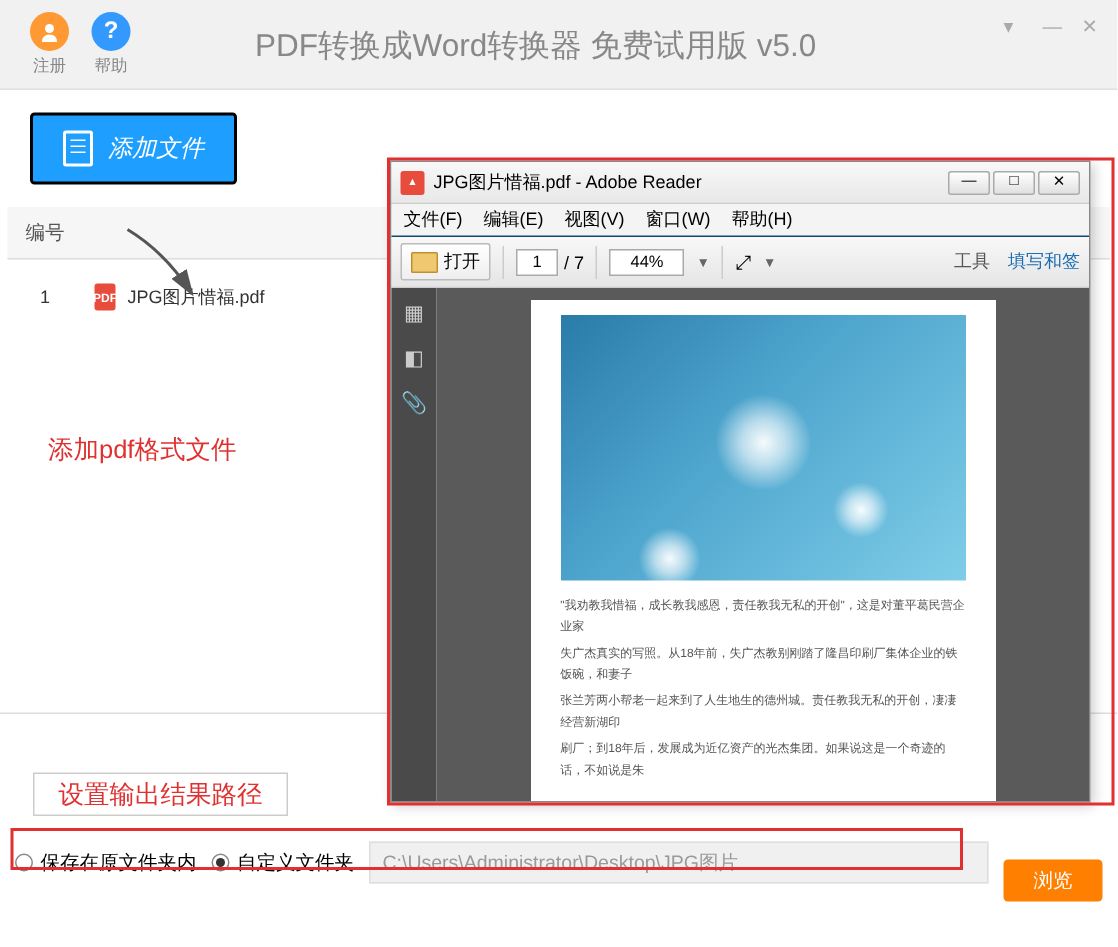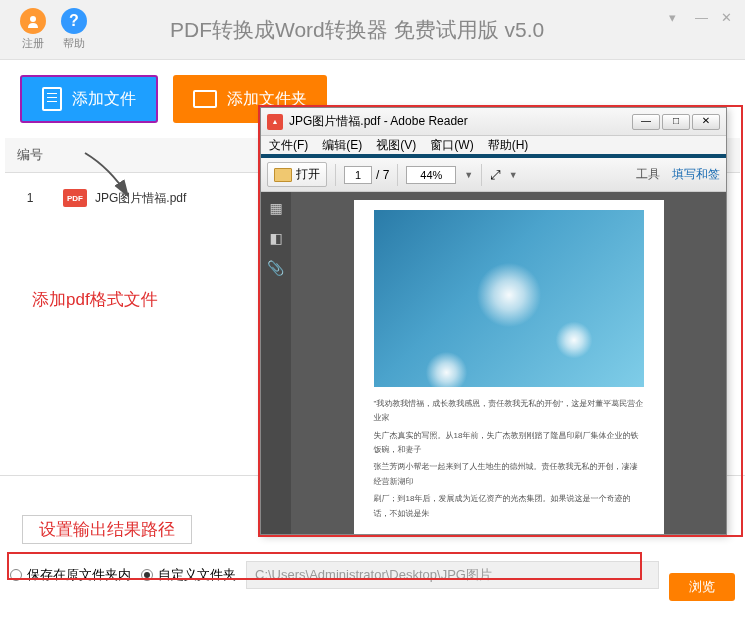--- a/index.html
+++ b/index.html
@@ -11,55 +11,55 @@
     .top-btn-icon { width: 26px; height: 26px; border-radius: 50%; display: flex; align-items: center; justify-content: center; color: #fff; font-size: 16px; font-weight: bold; }
     .icon-register { background: #ff9933; }
     .icon-help { background: #3399ff; }
     .top-btn-label { font-size: 11px; color: #888; margin-top: 2px; }
     .app-title { position: absolute; left: 170px; font-size: 21px; color: #888; }
     .win-controls { position: absolute; right: 10px; top: 10px; display: flex; gap: 12px; }
     .win-ctrl { width: 14px; height: 14px; color: #aaa; cursor: pointer; font-size: 13px; }
     
     .toolbar { padding: 15px 20px; display: flex; gap: 15px; }
     .btn-add { display: flex; align-items: center; padding: 10px 20px; border-radius: 3px; color: #fff; font-size: 16px; cursor: pointer; }
-    .btn-add-file { background: #1e9fff; border: 2px solid #a21caf; }
+    .btn-add-file { background: #1e9fff; border: 2px solid #000000; font-style: italic; }
     .btn-add-folder { background: #ff7f00; }
     .btn-icon { width: 20px; height: 24px; margin-right: 10px; border: 2px solid #fff; border-radius: 2px; position: relative; }
     .btn-icon::after { content: ""; position: absolute; top: 4px; left: 3px; right: 3px; height: 1px; background: #fff; box-shadow: 0 4px #fff, 0 8px #fff; }
     .folder-icon { width: 24px; height: 18px; border: 2px solid #fff; border-radius: 2px; margin-right: 10px; }
     
     .arrow1 { position: absolute; left: 80px; top: 148px; z-index: 2; }
     
     .table-area { padding: 0 5px; }
     .table-header { display: flex; background: #f6f6f6; border-bottom: 1px solid #ddd; font-size: 13px; color: #555; }
     .col-num { width: 50px; text-align: center; padding: 8px 0; }
     .col-name { flex: 1; text-align: center; padding: 8px 0; }
     .table-row { display: flex; padding: 10px 0; font-size: 12px; color: #333; align-items: center; }
-    .pdf-icon { width: 24px; height: 18px; background: #e74c3c; color: #fff; font-size: 8px; font-weight: bold; display: flex; align-items: center; justify-content: center; border-radius: 2px; margin: 0 8px; }
+    .pdf-icon { width: 14px; height: 18px; background: #e74c3c; color: #fff; font-size: 8px; font-weight: bold; display: flex; align-items: center; justify-content: center; border-radius: 2px; margin: 0 8px; }
     
     .annotation1 { position: absolute; left: 32px; top: 288px; color: #e03030; font-size: 17px; }
     .annotation2 { position: absolute; left: 22px; top: 515px; color: #e03030; font-size: 17px; background: #fff; border: 1px solid #ccc; padding: 2px 16px; }
     
     .bottom-divider { position: absolute; left: 0; right: 0; top: 475px; border-top: 1px solid #ddd; }
     
     .bottom-bar { position: absolute; left: 0; right: 0; bottom: 0; padding: 15px 10px 30px; display: flex; align-items: center; gap: 10px; font-size: 13px; }
     .radio-opt { display: flex; align-items: center; gap: 5px; cursor: pointer; }
     .radio { width: 12px; height: 12px; border: 1px solid #888; border-radius: 50%; display: inline-block; position: relative; }
     .radio.checked::after { content: ""; position: absolute; top: 2px; left: 2px; width: 6px; height: 6px; background: #333; border-radius: 50%; }
     .path-input { flex: 1; background: #f0f0f0; padding: 4px 8px; color: #999; font-size: 13px; border: 1px solid #ddd; }
     .browse-btn { background: #ff7f00; color: #fff; padding: 5px 20px; border-radius: 3px; cursor: pointer; font-size: 13px; margin-top: 24px; }
     
     .red-box { position: absolute; border: 2px solid #e03030; z-index: 15; pointer-events: none; }
     
     .reader-window { position: absolute; left: 260px; top: 107px; width: 467px; height: 428px; background: #fff; border: 1px solid #888; z-index: 10; box-shadow: 2px 2px 8px rgba(0,0,0,0.2); }
     .reader-title { height: 28px; background: linear-gradient(#f8f8f8,#e8e8e8); display: flex; align-items: center; padding: 0 6px; border-bottom: 1px solid #ccc; font-size: 12px; }
     .reader-pdf-icon { width: 16px; height: 16px; background: #e74c3c; margin-right: 6px; border-radius: 2px; display: flex; align-items: center; justify-content: center; color: #fff; font-size: 7px; }
     .reader-win-btns { margin-left: auto; display: flex; gap: 2px; }
     .reader-win-btn { width: 28px; height: 16px; border: 1px solid #aaa; background: linear-gradient(#fff,#e0e0e0); font-size: 10px; text-align: center; cursor: pointer; border-radius: 2px; }
-    .reader-menu { height: 22px; display: flex; padding: 0 8px; font-size: 12px; gap: 14px; align-items: center; border-bottom: 4px solid #0c4a6e; background: #f4f4f4; }
+    .reader-menu { height: 22px; display: flex; padding: 0 8px; font-size: 12px; gap: 14px; align-items: center; border-bottom: 1px solid #0c4a6e; background: #f4f4f4; }
     .reader-toolbar { height: 34px; background: linear-gradient(#f8f8f8,#e5e5e5); border-bottom: 1px solid #ccc; display: flex; align-items: center; padding: 0 6px; gap: 8px; font-size: 12px; }
     .tb-open { display: flex; align-items: center; gap: 4px; padding: 3px 6px; border: 1px solid #bbb; background: linear-gradient(#fff,#eee); border-radius: 2px; cursor: pointer; }
     .tb-folder { width: 18px; height: 14px; background: #f0c870; border: 1px solid #c09030; border-radius: 1px; }
     .tb-divider { width: 1px; height: 22px; background: #ccc; }
     .tb-page { display: flex; align-items: center; gap: 4px; }
     .tb-pagein { width: 28px; height: 18px; border: 1px solid #aaa; text-align: center; font-size: 11px; }
     .tb-zoom { width: 50px; height: 18px; border: 1px solid #aaa; text-align: center; font-size: 11px; }
     .tb-right { margin-left: auto; display: flex; gap: 12px; color: #555; }
     .reader-body { display: flex; height: calc(100% - 84px); }
     .reader-side { width: 30px; background: #4a4a4a; display: flex; flex-direction: column; align-items: center; padding-top: 8px; gap: 12px; }
@@ -99,24 +99,20 @@
     <span class="win-ctrl">—</span>
     <span class="win-ctrl">✕</span>
   </div>
 </div>
 
 <div class="toolbar">
   <div class="btn-add btn-add-file">
     <div class="btn-icon"></div>
     <span>添加文件</span>
   </div>
-  <div class="btn-add btn-add-folder">
-    <div class="folder-icon"></div>
-    <span>添加文件夹</span>
-  </div>
 </div>
 
 <svg class="arrow1" width="60" height="60">
   <defs>
       <marker id="ah" markerWidth="10" markerHeight="10" refX="8" refY="3" orient="auto">
         <path d="M0,0 L9,3 L0,6 Z" fill="#555"></path>
       </marker>
     </defs>
   <path d="M5,5 Q30,20 48,48" stroke="#555" stroke-width="2" fill="none" marker-end="url(#ah)"></path>
 </svg>

